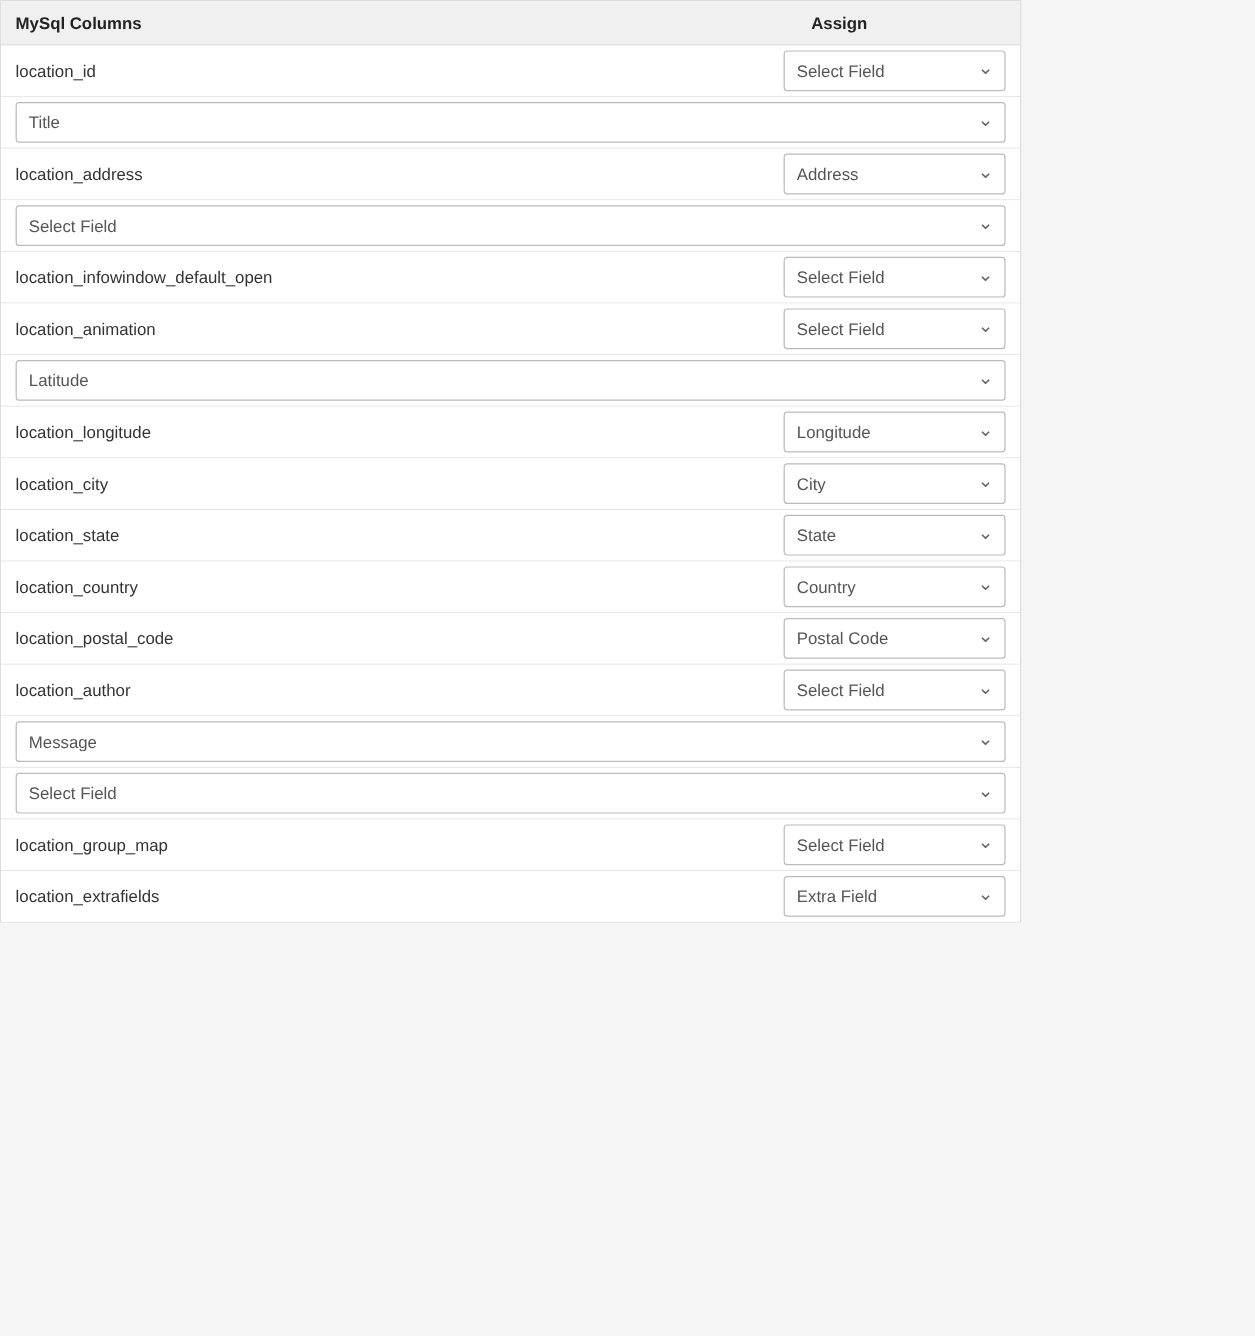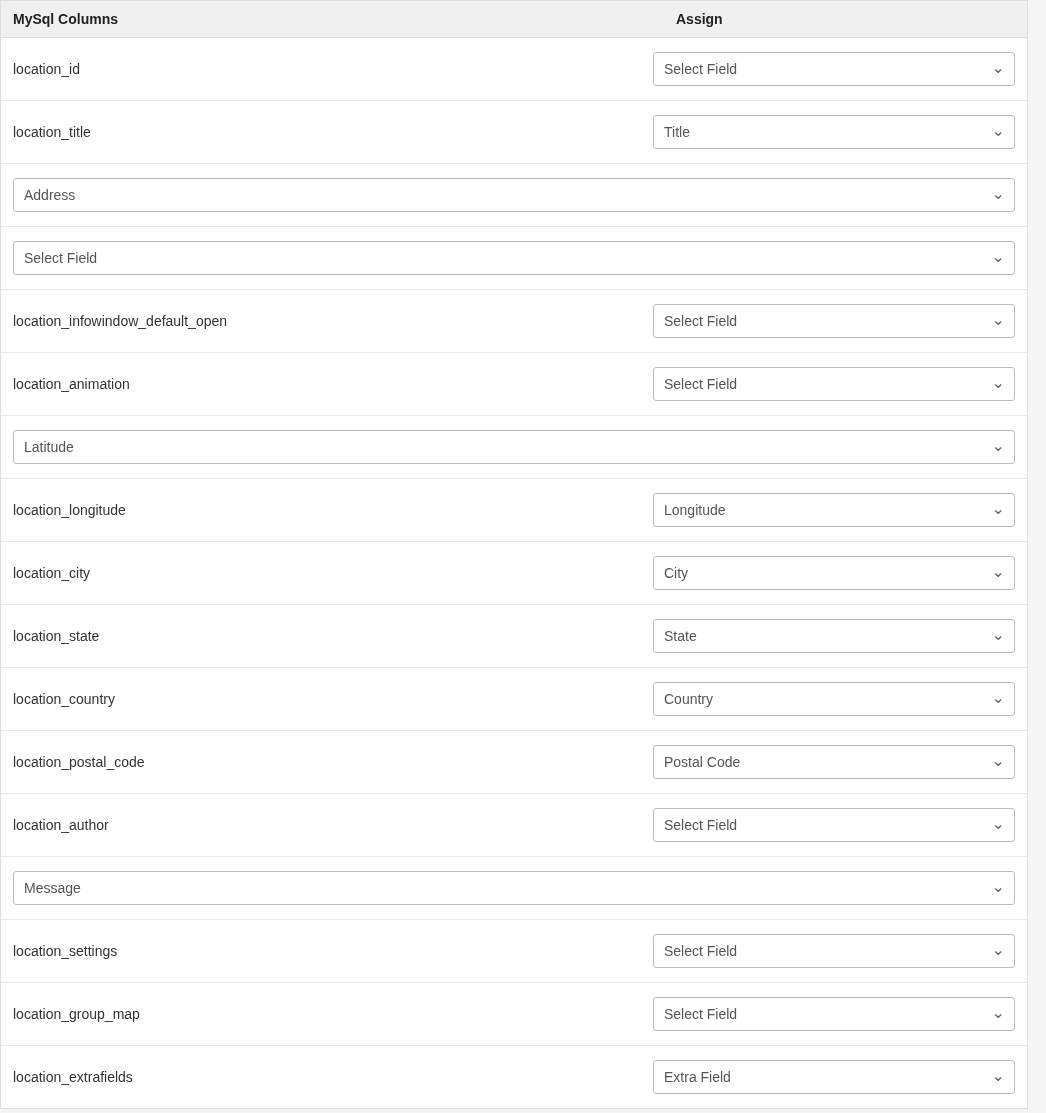--- a/index.html
+++ b/index.html
@@ -9,21 +9,21 @@
     }
 
     body {
       font-family: Arial, sans-serif;
       font-size: 14px;
       background: #f5f5f5;
       color: #333;
     }
 
     .table-container {
-      width: 1028px;
+      width: 851px;
       background: #fff;
       border: 1px solid #ddd;
     }
 
     .table-header {
       display: flex;
       background: #f0f0f0;
       padding: 10px 12px;
       border-bottom: 1px solid #ddd;
     }
@@ -39,21 +39,21 @@
       flex: 1;
       font-weight: bold;
       font-size: 14px;
       color: #222;
       margin-left: 23px;
     }
 
     .table-row {
       display: flex;
       align-items: center;
-      padding: 14px 12px;
+      padding: 4px 12px;
       border-bottom: 1px solid #e8e8e8;
       background: #fff;
     }
 
     .table-row:last-child {
       border-bottom: none;
       justify-content: flex-end;
     }
 
     .row-label {
@@ -106,26 +106,26 @@
   </div>
   <div id="table-body">
 
   <div class="table-row">
         <div class="row-label">location_id</div>
         <div class="row-select">
           <div class="select-wrapper"><select><option value="select_field">Select Field</option><option value="title">Title</option><option value="address">Address</option><option value="latitude">Latitude</option><option value="longitude">Longitude</option><option value="city">City</option><option value="state">State</option><option value="country">Country</option><option value="postal_code">Postal Code</option><option value="message">Message</option><option value="extra_field">Extra Field</option></select></div>
         </div>
       </div>
       <div class="table-row">
-        <div class="row-label">location_title</div>
         <div class="row-select">
           <div class="select-wrapper"><select><option value="select_field">Select Field</option><option value="title" selected="">Title</option><option value="address">Address</option><option value="latitude">Latitude</option><option value="longitude">Longitude</option><option value="city">City</option><option value="state">State</option><option value="country">Country</option><option value="postal_code">Postal Code</option><option value="message">Message</option><option value="extra_field">Extra Field</option></select></div>
         </div>
       </div>
       <div class="table-row">
+        <div class="row-label">location_address</div>
         <div class="row-select">
           <div class="select-wrapper"><select><option value="select_field">Select Field</option><option value="title">Title</option><option value="address" selected="">Address</option><option value="latitude">Latitude</option><option value="longitude">Longitude</option><option value="city">City</option><option value="state">State</option><option value="country">Country</option><option value="postal_code">Postal Code</option><option value="message">Message</option><option value="extra_field">Extra Field</option></select></div>
         </div>
       </div>
       <div class="table-row">
         <div class="row-select">
           <div class="select-wrapper"><select><option value="select_field">Select Field</option><option value="title">Title</option><option value="address">Address</option><option value="latitude">Latitude</option><option value="longitude">Longitude</option><option value="city">City</option><option value="state">State</option><option value="country">Country</option><option value="postal_code">Postal Code</option><option value="message">Message</option><option value="extra_field">Extra Field</option></select></div>
         </div>
       </div>
       <div class="table-row">
@@ -180,21 +180,20 @@
         <div class="row-select">
           <div class="select-wrapper"><select><option value="select_field">Select Field</option><option value="title">Title</option><option value="address">Address</option><option value="latitude">Latitude</option><option value="longitude">Longitude</option><option value="city">City</option><option value="state">State</option><option value="country">Country</option><option value="postal_code">Postal Code</option><option value="message">Message</option><option value="extra_field">Extra Field</option></select></div>
         </div>
       </div>
       <div class="table-row">
         <div class="row-select">
           <div class="select-wrapper"><select><option value="select_field">Select Field</option><option value="title">Title</option><option value="address">Address</option><option value="latitude">Latitude</option><option value="longitude">Longitude</option><option value="city">City</option><option value="state">State</option><option value="country">Country</option><option value="postal_code">Postal Code</option><option value="message" selected="">Message</option><option value="extra_field">Extra Field</option></select></div>
         </div>
       </div>
       <div class="table-row">
-        <div class="row-label">location_settings</div>
         <div class="row-select">
           <div class="select-wrapper"><select><option value="select_field">Select Field</option><option value="title">Title</option><option value="address">Address</option><option value="latitude">Latitude</option><option value="longitude">Longitude</option><option value="city">City</option><option value="state">State</option><option value="country">Country</option><option value="postal_code">Postal Code</option><option value="message">Message</option><option value="extra_field">Extra Field</option></select></div>
         </div>
       </div>
       <div class="table-row">
         <div class="row-label">location_group_map</div>
         <div class="row-select">
           <div class="select-wrapper"><select><option value="select_field">Select Field</option><option value="title">Title</option><option value="address">Address</option><option value="latitude">Latitude</option><option value="longitude">Longitude</option><option value="city">City</option><option value="state">State</option><option value="country">Country</option><option value="postal_code">Postal Code</option><option value="message">Message</option><option value="extra_field">Extra Field</option></select></div>
         </div>
       </div>

